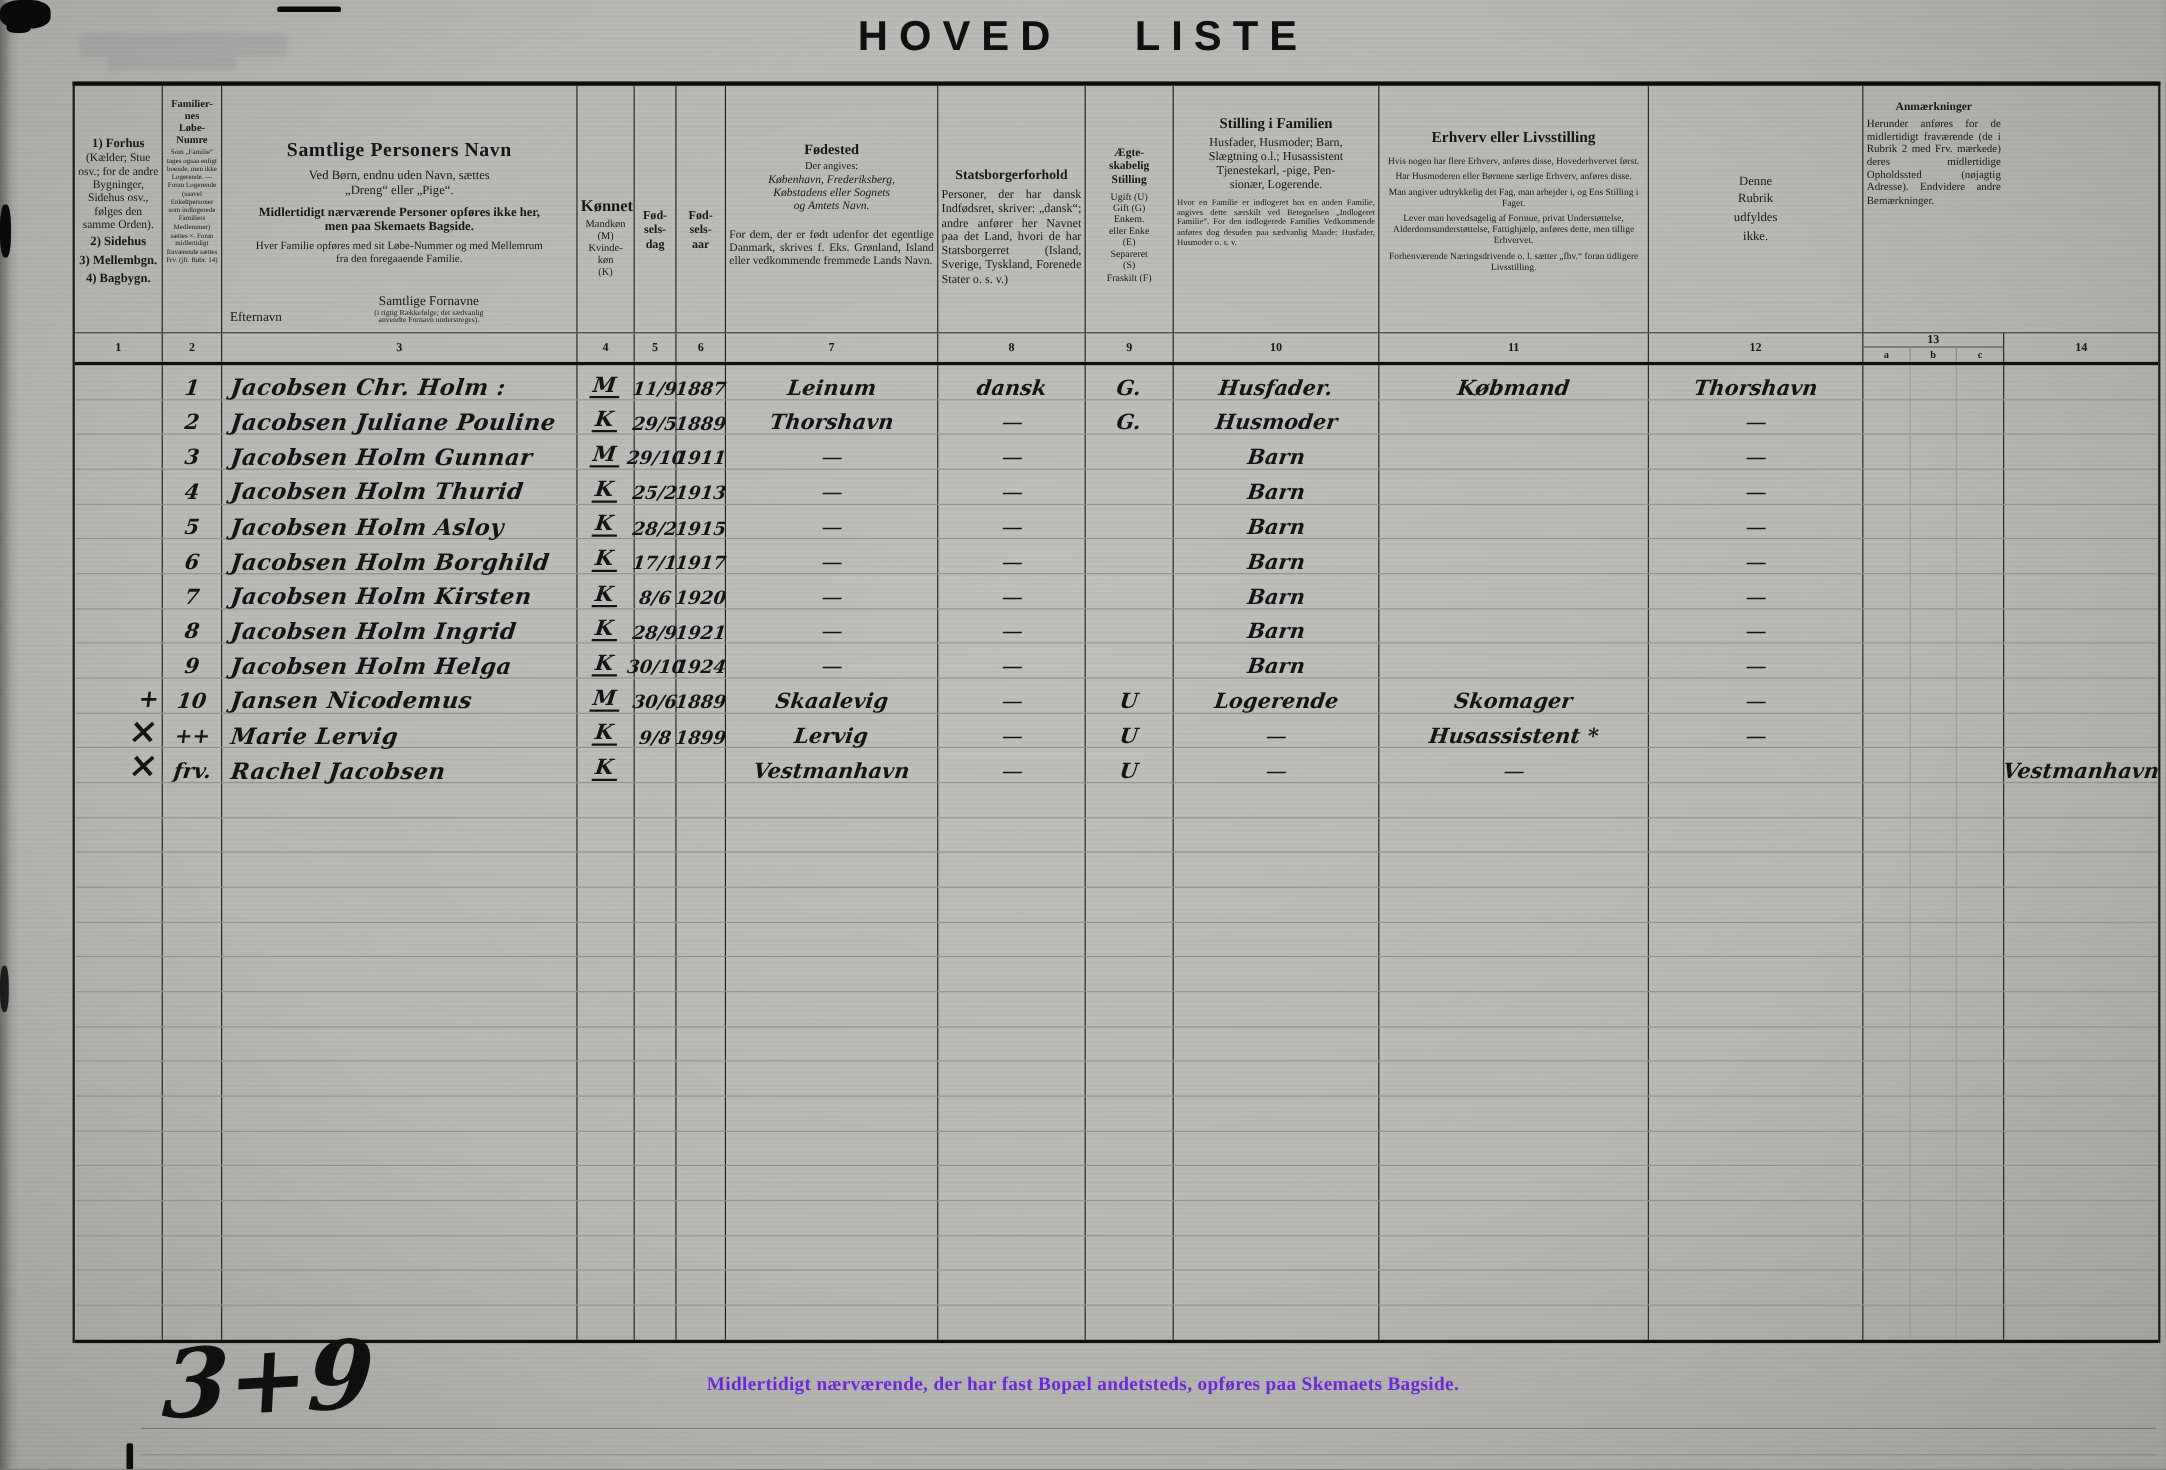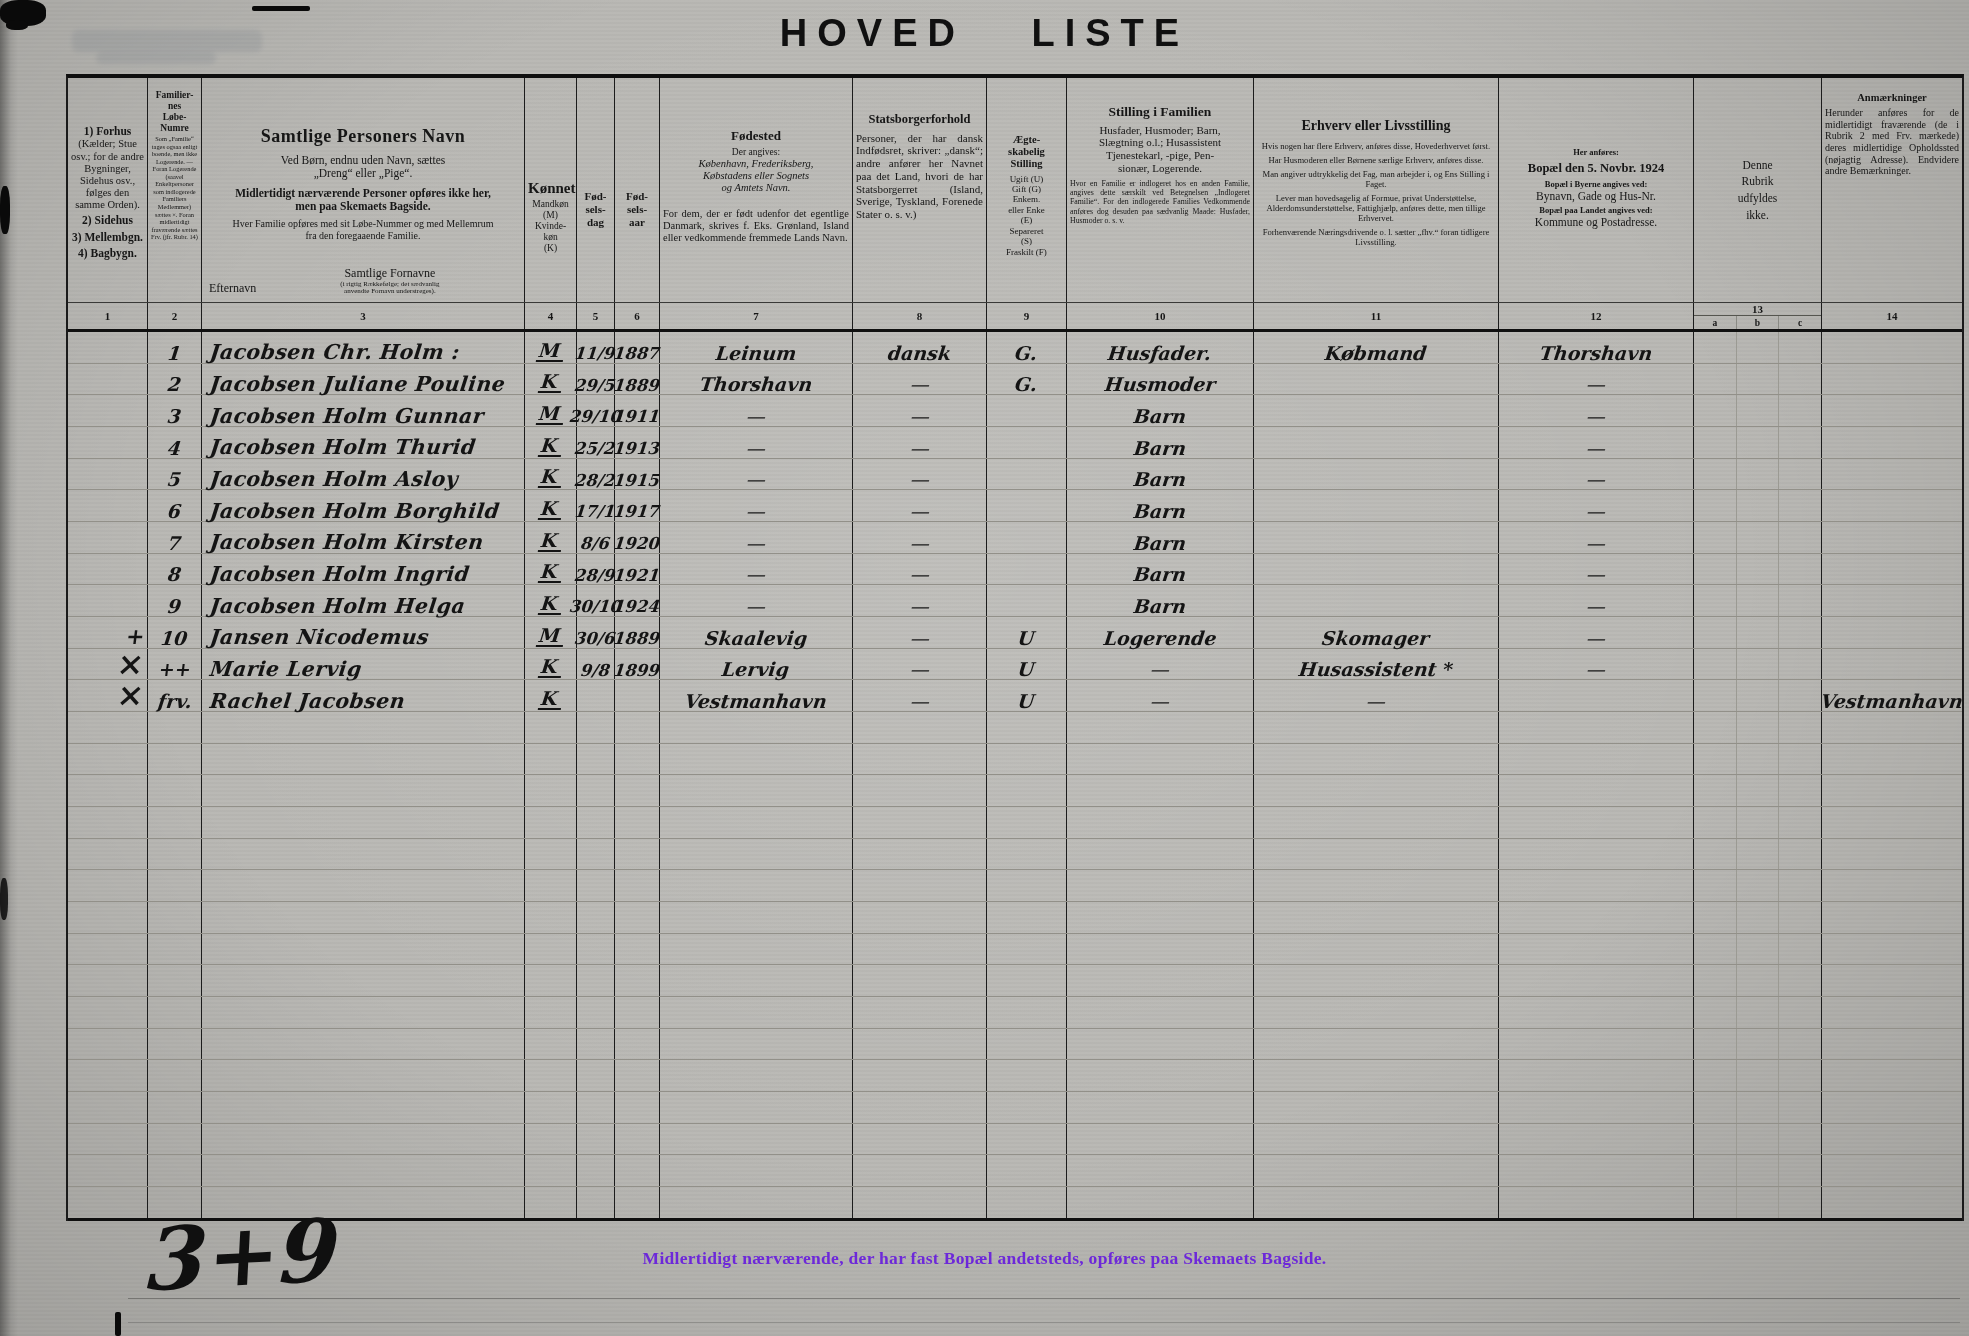--- a/index.html
+++ b/index.html
@@ -49,21 +49,21 @@
   .h3 .nrow .efternavn{margin-left:4px;}
   .h3 .nrow .fornavne{margin-left:84px;text-align:center;}
   .h3 .nrow .fsmall{font-size:7px;line-height:1.1;}
   .h4{justify-content:flex-start;padding-top:102px;font-size:9.5px;}
   .h4 .ttl{font-size:15px;font-weight:700;margin-bottom:2px;}
   .h5,.h6{padding-top:112px;font-size:11px;font-weight:700;}
   .h7{padding-top:50px;font-size:10.5px;}
   .h7 .ttl{font-size:13px;font-weight:700;}
   .h7 .s1{margin-top:4px;font-size:9.5px;}
   .h7 .it{font-style:italic;}
-  .h8{padding-top:34px;font-size:11px;text-align:left;}
+  .h8{padding-top:34px;font-size:11px;text-align:left;justify-content:center;}
   .h8 .ttl{font-size:12.5px;font-weight:700;text-align:center;margin-bottom:5px;}
   .h9{padding-top:56px;font-size:9px;}
   .h9 .ttl{font-size:10.5px;font-weight:700;margin-bottom:3px;}
   .h10{padding-top:26px;font-size:11px;}
   .h10 .ttl{font-size:13.5px;font-weight:700;margin-bottom:4px;}
   .h10 .small{font-size:7.8px;text-align:justify;margin-top:4px;line-height:1.2;}
   .h11{padding-top:40px;font-size:8.6px;}
   .h11 .ttl{font-size:14px;font-weight:700;margin-bottom:4px;}
   .h11 div + div{margin-top:4px;}
   .h12{justify-content:center;font-size:9px;}
@@ -217,28 +217,20 @@
         <div class="small">Hvor en Familie er indlogeret hos en anden Familie, angives dette særskilt ved Betegnelsen „Indlogeret Familie“. For den indlogerede Families Vedkommende anføres dog desuden paa sædvanlig Maade: Husfader, Husmoder o. s. v.</div>
       </div>
       <div class="hcell h11">
         <div class="ttl">Erhverv eller Livsstilling</div>
         <div>Hvis nogen har flere Erhverv, anføres disse, Hovederhvervet først.</div>
         <div>Har Husmoderen eller Børnene særlige Erhverv, anføres disse.</div>
         <div>Man angiver udtrykkelig det Fag, man arbejder i, og Ens Stilling i Faget.</div>
         <div>Lever man hovedsagelig af Formue, privat Understøttelse, Alderdomsunderstøttelse, Fattighjælp, anføres dette, men tillige Erhvervet.</div>
         <div>Forhenværende Næringsdrivende o. l. sætter „fhv.“ foran tidligere Livsstilling.</div>
       </div>
-      <div class="hcell h12">
-        <div class="s0">Her anføres:</div>
-        <div class="ttl">Bopæl den 5. Novbr. 1924</div>
-        <div class="sm">Bopæl i Byerne angives ved:</div>
-        <div class="med">Bynavn, Gade og Hus-Nr.</div>
-        <div class="sm">Bopæl paa Landet angives ved:</div>
-        <div class="med">Kommune og Postadresse.</div>
-      </div>
       <div class="hcell h13">
         <div class="pre">Denne
 Rubrik
 udfyldes
 ikke.</div>
       </div>
       <div class="hcell h14">
         <div class="ttl">Anmærkninger</div>
         <div class="jt">Herunder anføres for de midlertidigt fraværende (de i Rubrik 2 med Frv. mærkede) deres midlertidige Opholdssted (nøjagtig Adresse). Endvidere andre Bemærkninger.</div>
       </div>

